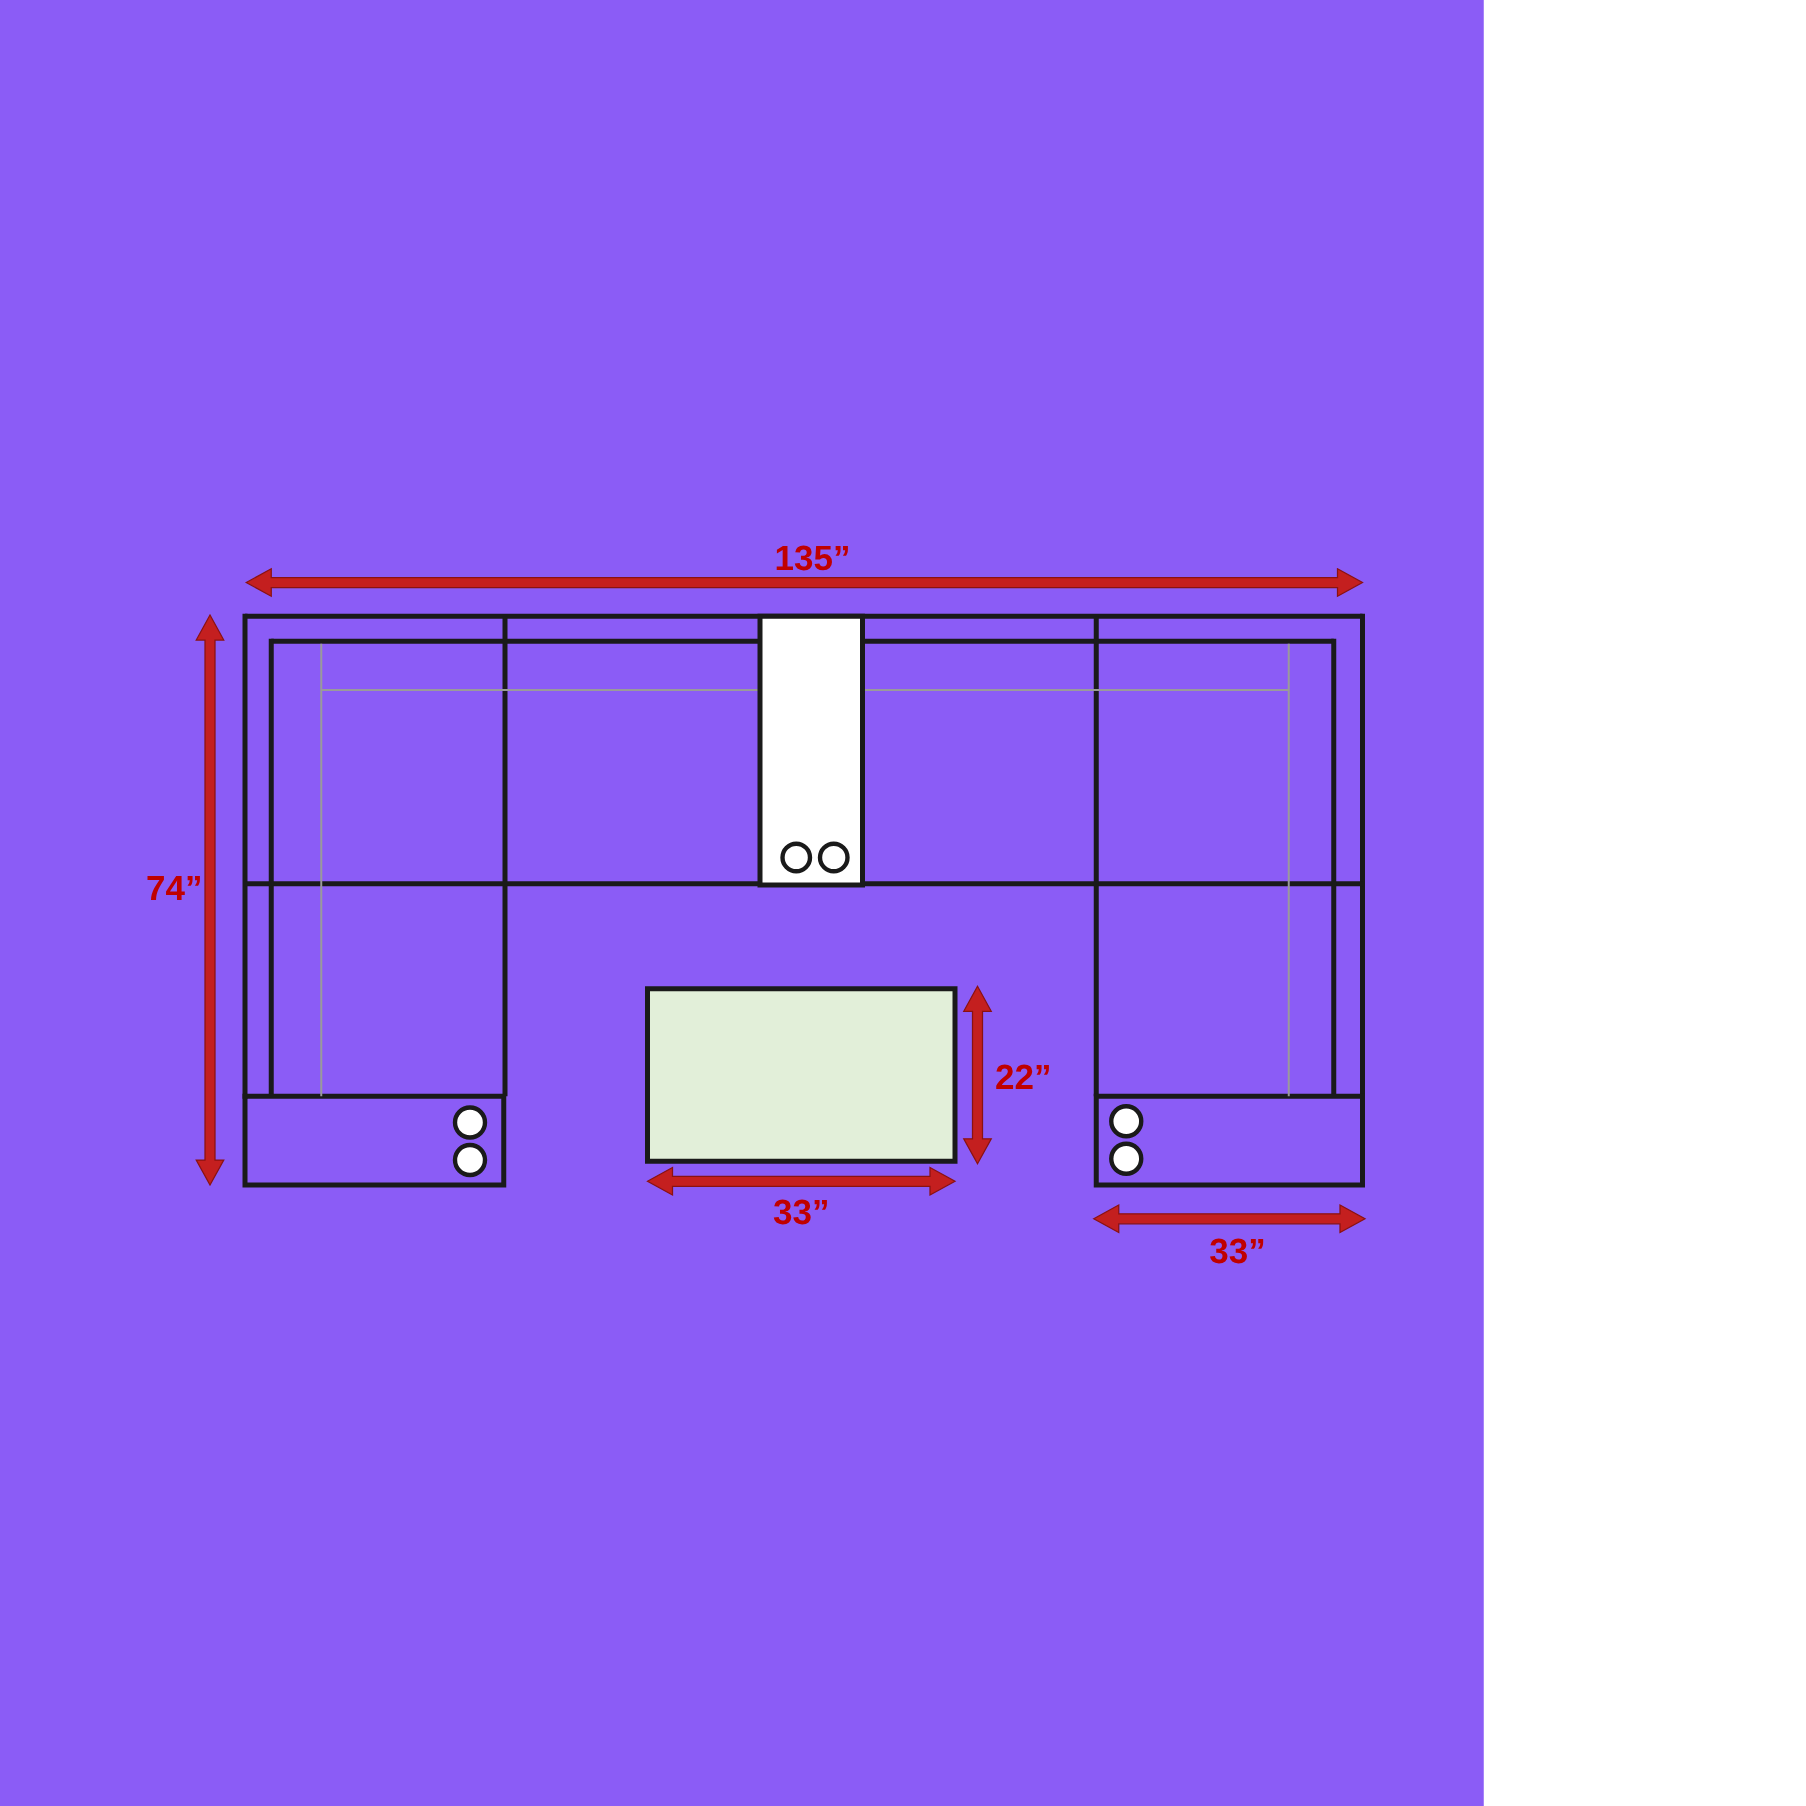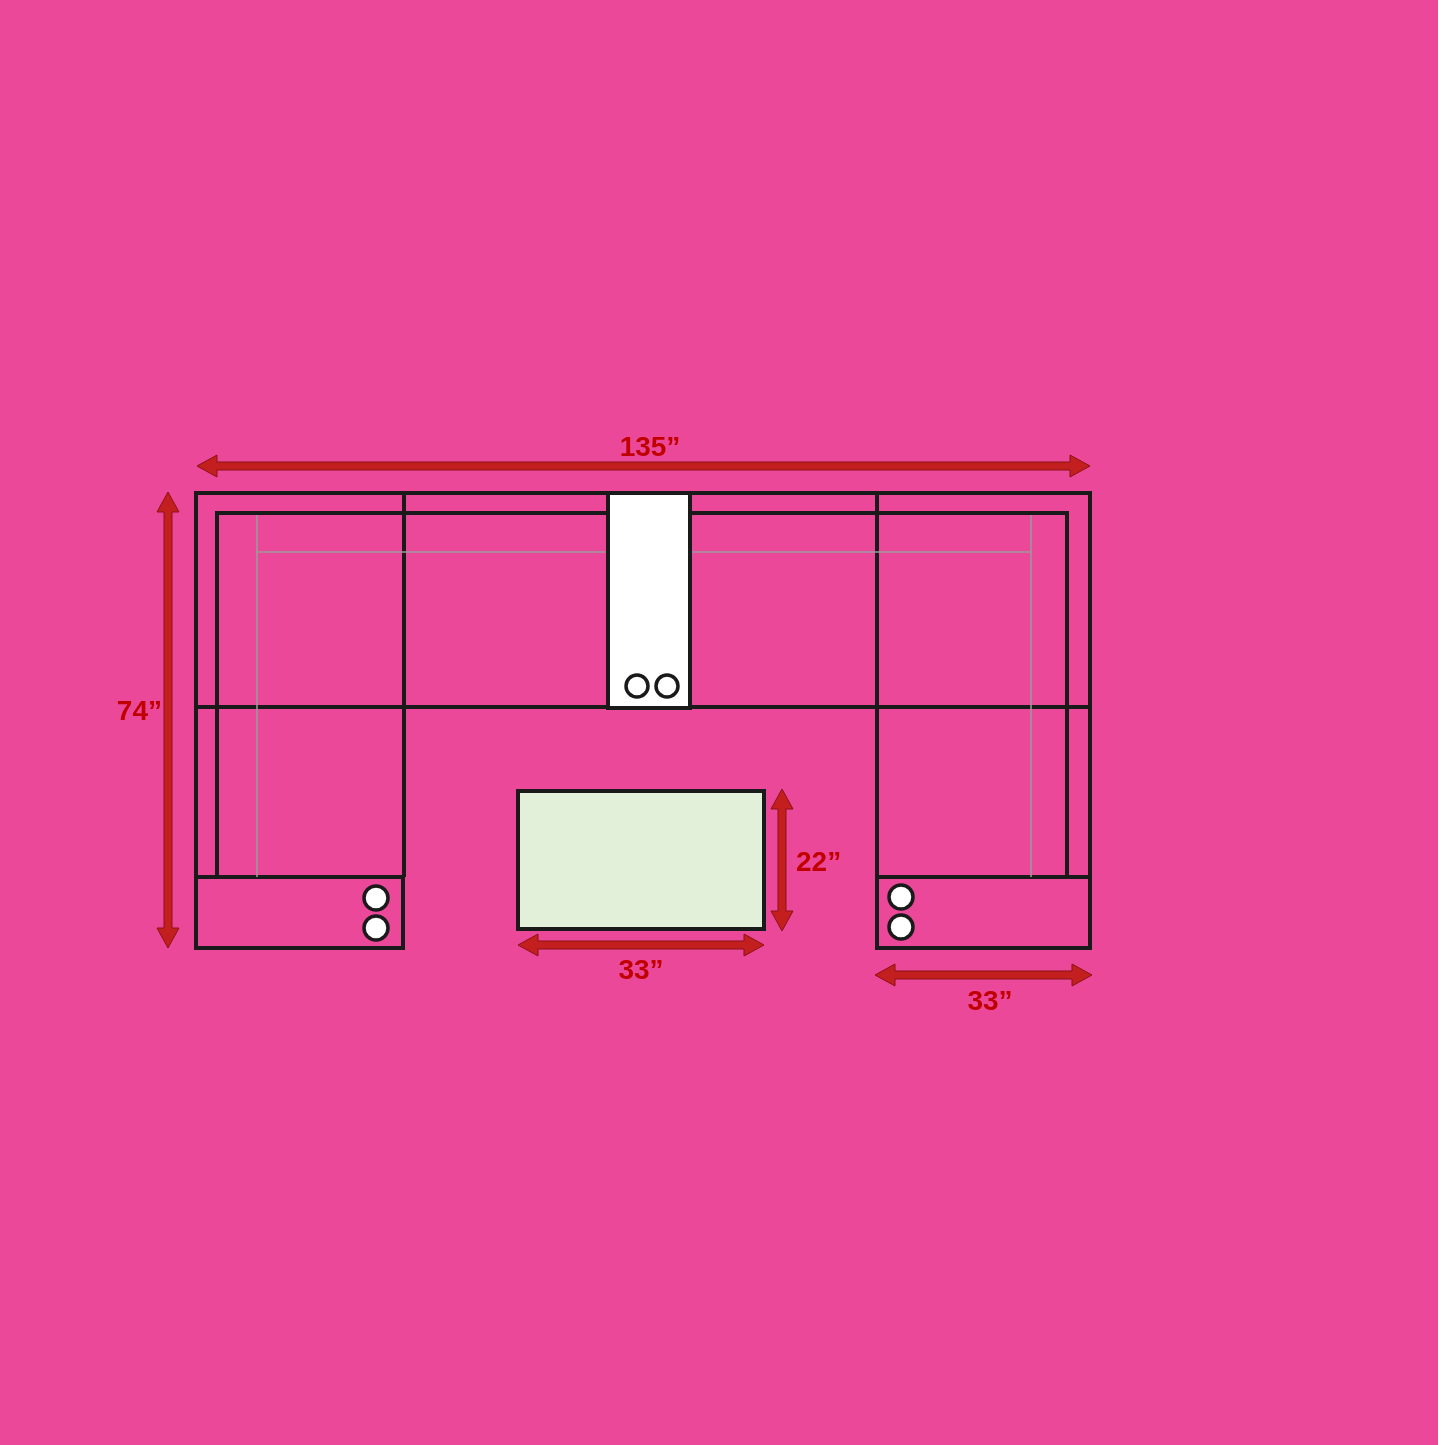--- a/index.html
+++ b/index.html
@@ -1,21 +1,21 @@
 <!DOCTYPE html>
 <html><head>
 <meta charset="utf-8">
 <style>
   html, body { margin: 0; padding: 0; background: #ffffff; }
   body { width: 1445px; height: 1445px; overflow: hidden; }
   .canvas {
     position: relative;
-    width: 1438px;
+    width: 1187px;
     height: 1445px;
-    background: #ec4899;
+    background: #8b5cf6;
     font-family: "Liberation Sans", sans-serif;
   }
   svg { display: block; width: 1445px; height: 1445px; }
   .thick line, .thick rect { stroke: #1a1a1a; stroke-width: 4; fill: none; }
   .thin line { stroke: #9a9a9a; stroke-width: 1.6; fill: none; }
   .console-body { stroke: #1a1a1a; stroke-width: 4; fill: #ffffff; }
   .cup { stroke: #1a1a1a; stroke-width: 3.5; fill: #ffffff; }
   .table-top { stroke: #1a1a1a; stroke-width: 4; }
   .arrows polygon { stroke: #8a1212; stroke-width: 1; }
   .dim-labels text {

